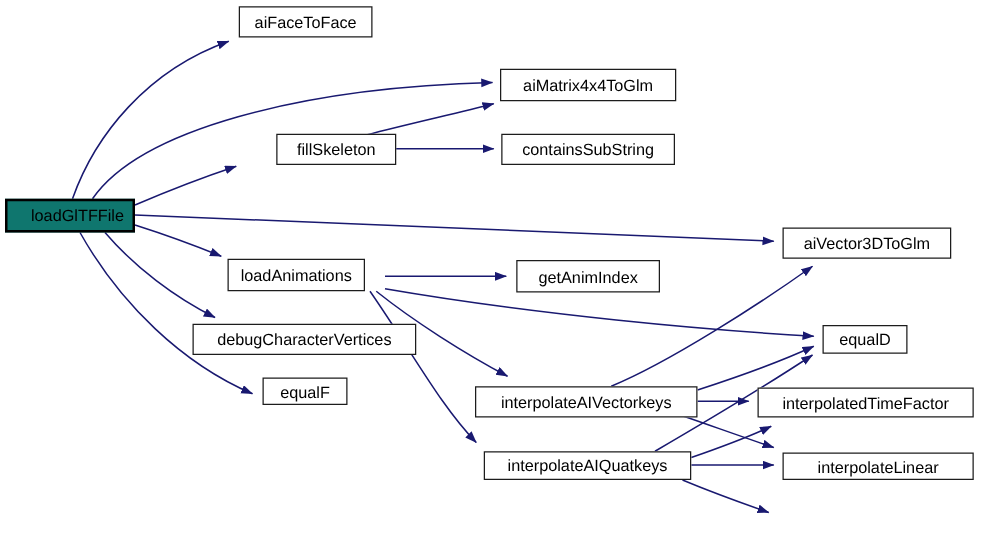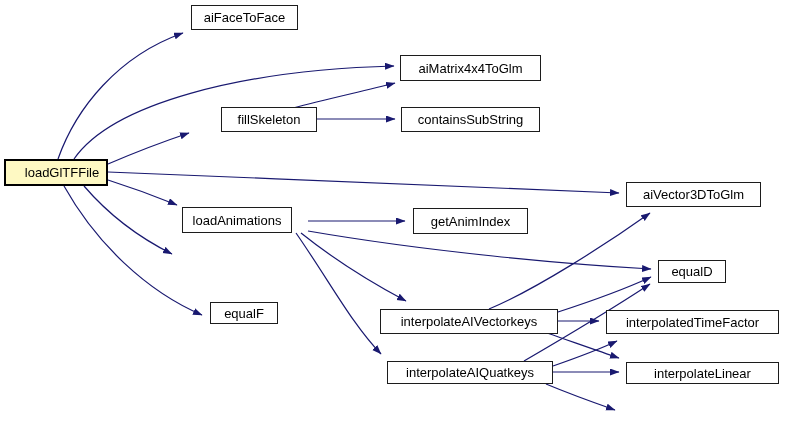--- a/index.html
+++ b/index.html
@@ -34,21 +34,21 @@
     border: 1px solid #1c1c1c;
     display: flex;
     align-items: center;
     justify-content: center;
     font-size: 13px;
     color: #000000;
     white-space: nowrap;
     cursor: pointer;
   }
   .node.root {
-    background: #fef9c3;
+    background: #0f766e;
     border-width: 2px;
     border-color: #000000;
     cursor: default;
     padding-left: 12px;
   }
 </style>
 </head>
 <body>
 
 <div id="stage">
@@ -107,20 +107,23 @@
   </div>
 
   <div class="node" style="left:182px; top:207px; width:110px; height:26px;">
     <span>loadAnimations</span>
   </div>
 
   <div class="node" style="left:413px; top:208px; width:115px; height:26px;">
     <span>getAnimIndex</span>
   </div>
 
+  <div class="node" style="left:154px; top:259px; width:179px; height:25px;">
+    <span>debugCharacterVertices</span>
+  </div>
 
   <div class="node" style="left:658px; top:260px; width:68px; height:23px;">
     <span>equalD</span>
   </div>
 
   <div class="node" style="left:210px; top:302px; width:68px; height:22px;">
     <span>equalF</span>
   </div>
 
   <div class="node" style="left:380px; top:309px; width:178px; height:25px;">

